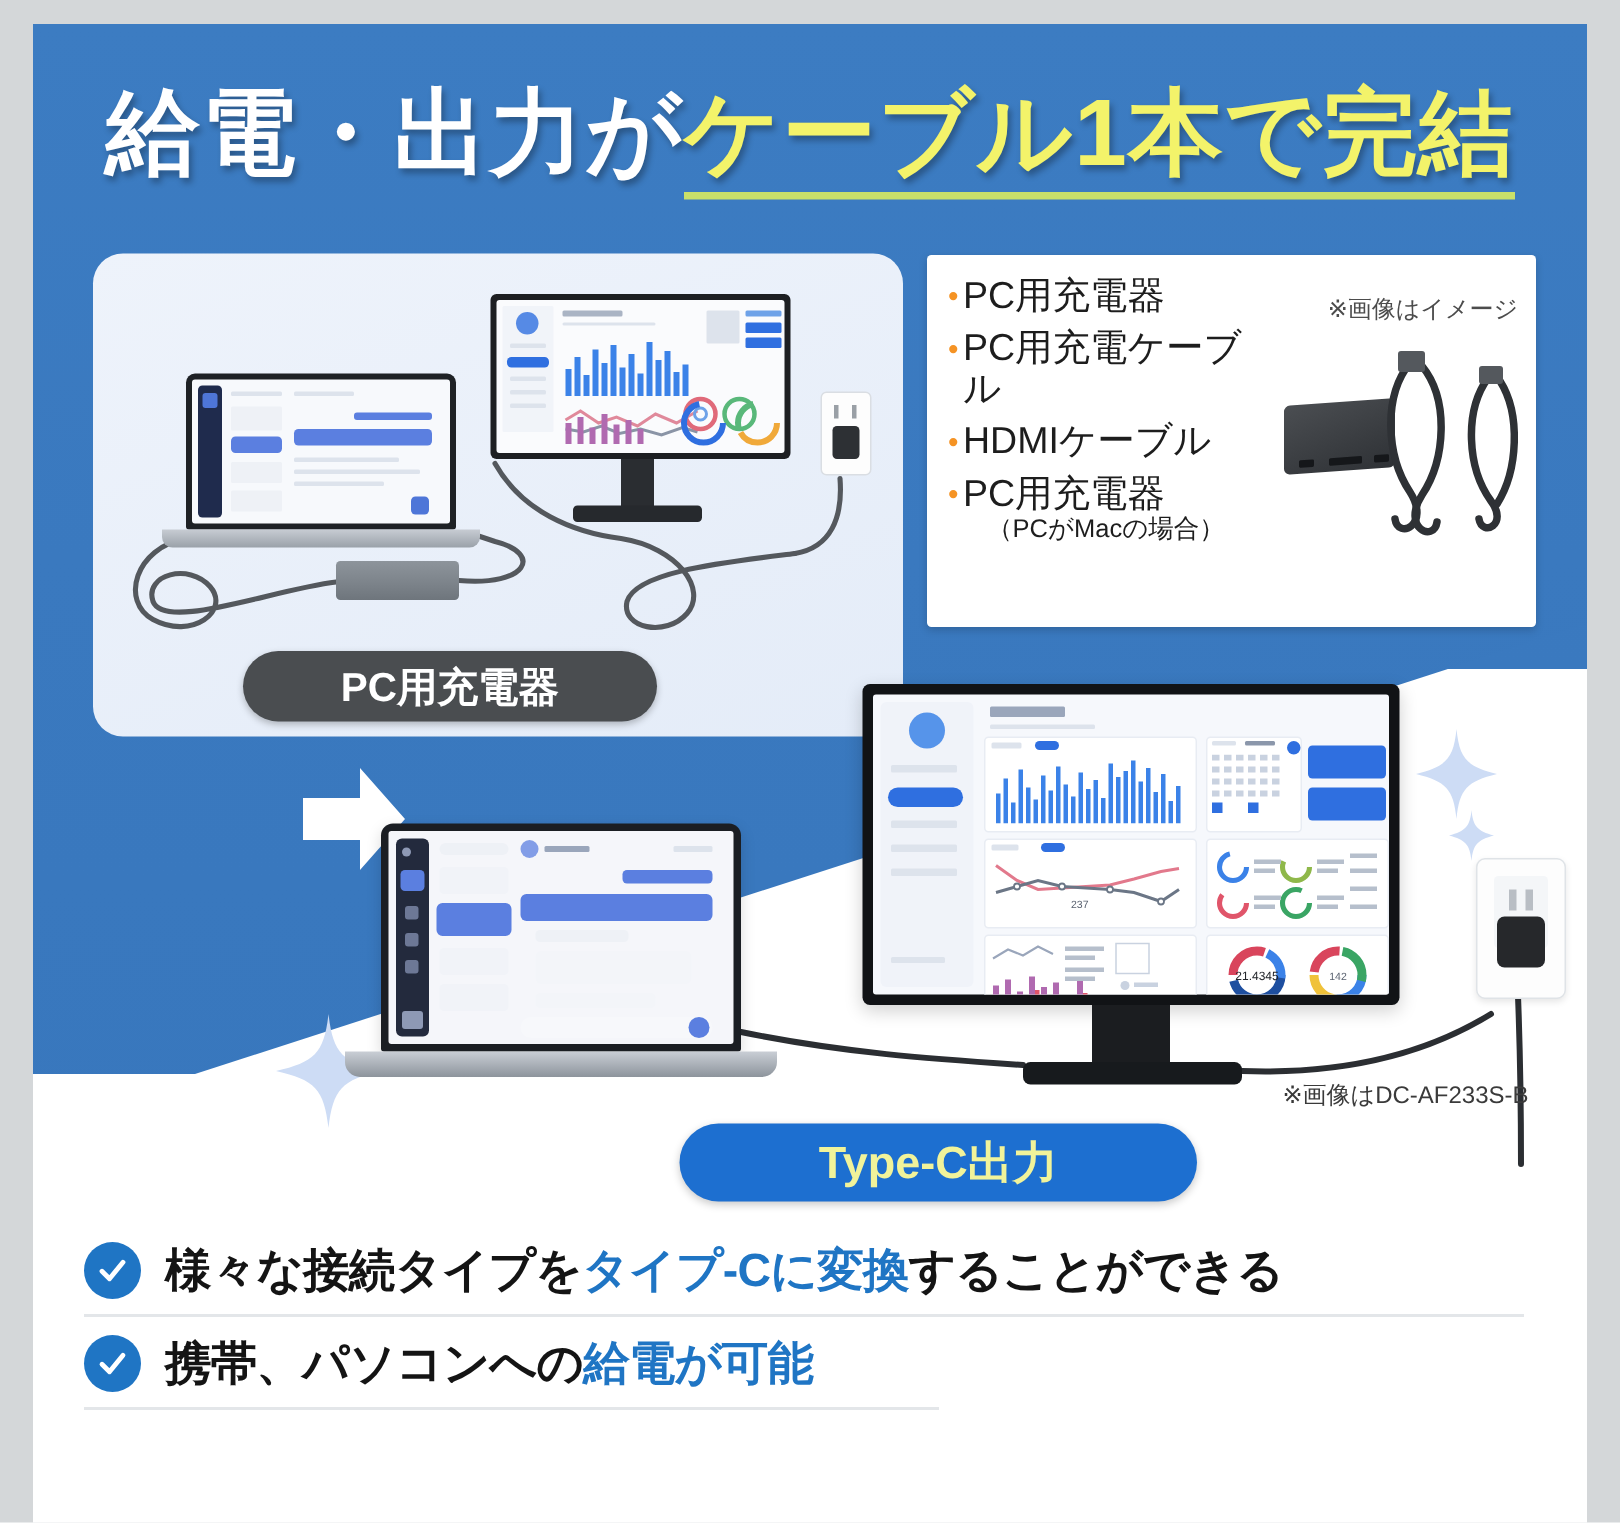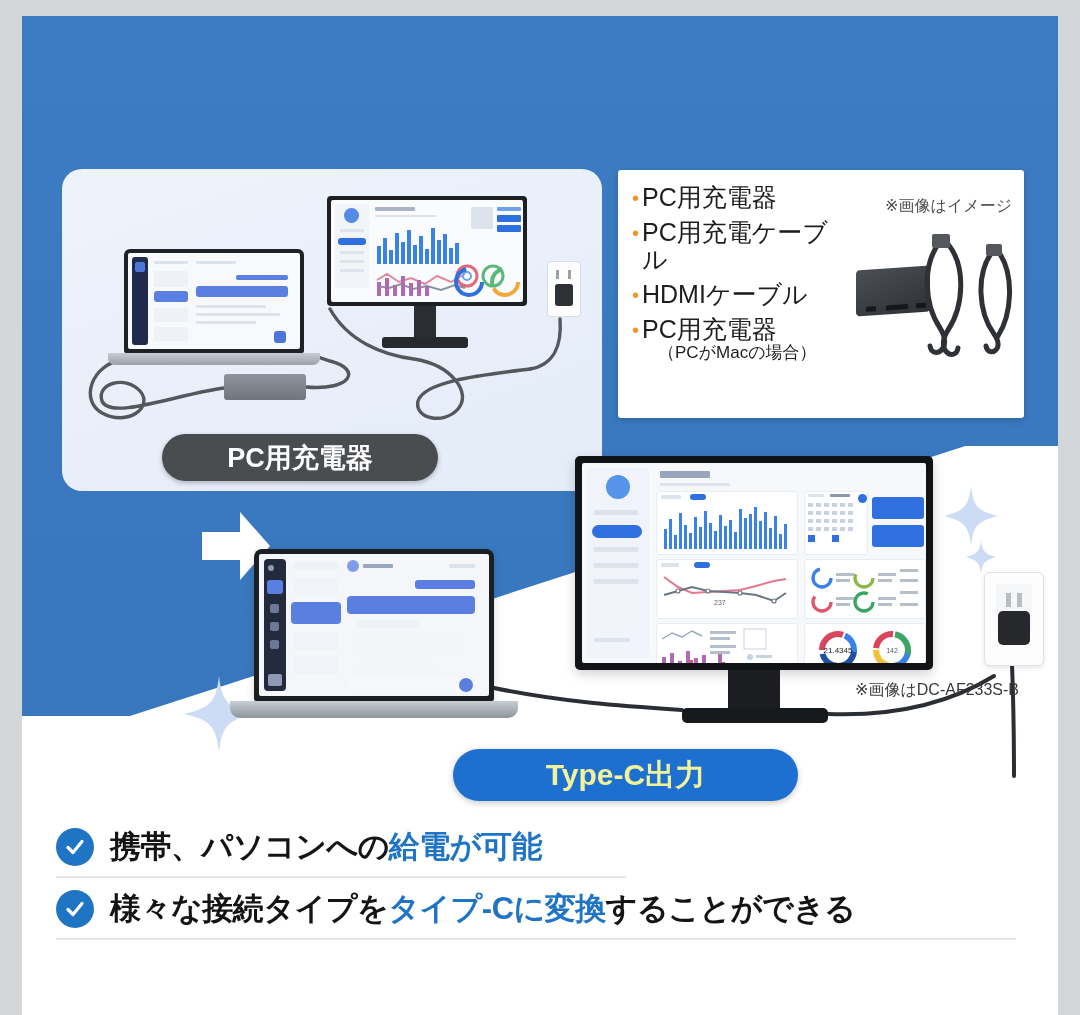--- a/index.html
+++ b/index.html
@@ -138,21 +138,21 @@
 
   
   .out2{position:absolute;left:962px;top:556px;width:58px;height:92px;background:#fdfdfd;
       border:1px solid #dfe3e7;border-radius:6px;box-shadow:0 2px 5px rgba(0,0,0,.10);}
   .out2 .face{position:absolute;left:11px;top:11px;width:36px;height:48px;background:#f4f6f8;border-radius:3px;}
   .out2 .sl{position:absolute;width:5px;height:14px;background:#b9bec4;top:9px;}
   .out2 .plug{position:absolute;left:13px;top:38px;width:32px;height:34px;background:#26282b;border-radius:5px;}
 
   .cables-bot{position:absolute;left:0;top:0;width:1036px;height:999px;pointer-events:none;}
 
-  .note-model{position:absolute;left:833px;top:664px;font-size:16px;color:#3a3a3a;white-space:nowrap;}
+  .note-model{position:absolute;left:833px;top:704px;font-size:16px;color:#3a3a3a;white-space:nowrap;}
 
   
   .spk{position:absolute;}
 
   
   .checks{position:absolute;left:0;top:800px;width:1036px;}
   .chk-row{position:relative;height:62px;display:flex;align-items:center;padding-left:34px;}
   .chk-row .line{position:absolute;left:34px;bottom:0;height:2px;background:#e3e6e9;}
   .chk-ic{width:38px;height:38px;border-radius:50%;background:#1f75c4;flex:none;
       display:flex;align-items:center;justify-content:center;margin-right:16px;}
@@ -165,20 +165,23 @@
   .g{position:absolute;background:#dde3ec;border-radius:1px;}
 </style>
 </head>
 <body>
 
 <div class="poster">
 
   <div class="blue-bg2"></div>
   <div class="blue-bg"></div>
 
+  <div class="headline">
+    <span class="hl-white">給電・出力が</span><span class="hl-yellow">ケーブル1本で完結</span>
+  </div>
 
   <div class="card-top">
 
     <svg class="cables-top">
       <g fill="none" stroke="#54585d" stroke-width="3.4" stroke-linecap="round">
         <path d="M62 190 C 28 196, 18 232, 40 244 C 66 258, 92 238, 78 222 C 64 206, 34 214, 40 232 C 48 252, 120 224, 162 219"></path>
         <path d="M244 218 C 290 222, 300 200, 268 192 L 250 186"></path>
         <path d="M268 140 C 286 172, 320 186, 352 190 C 390 196, 410 224, 396 240 C 382 256, 352 250, 356 232 C 362 212, 420 206, 468 200"></path>
         <path d="M468 200 C 492 196, 500 176, 498 150"></path>
       </g>
@@ -568,29 +571,29 @@
 
   <div class="checks">
 
 
     <div class="chk-row">
       <div class="chk-ic">
         <svg width="22" height="22" viewBox="0 0 22 22">
             <path d="M4 11.5 L9 16.5 L18 5.5" fill="none" stroke="#ffffff" stroke-width="3.2" stroke-linecap="round" stroke-linejoin="round"></path>
           </svg>
       </div>
-      <div class="chk-txt"><span>携帯、パソコンへの</span><span class="hi">給電が可能</span><span></span></div>
-      <div class="line" style="width:570px;"></div>
+      <div class="chk-txt"><span>様々な接続タイプを</span><span class="hi">タイプ-Cに変換</span><span>することができる</span></div>
+      <div class="line" style="width:960px;"></div>
     </div>
 
     <div class="chk-row">
       <div class="chk-ic">
         <svg width="22" height="22" viewBox="0 0 22 22">
             <path d="M4 11.5 L9 16.5 L18 5.5" fill="none" stroke="#ffffff" stroke-width="3.2" stroke-linecap="round" stroke-linejoin="round"></path>
           </svg>
       </div>
-      <div class="chk-txt"><span>様々な接続タイプを</span><span class="hi">タイプ-Cに変換</span><span>することができる</span></div>
-      <div class="line" style="width:960px;"></div>
+      <div class="chk-txt"><span>携帯、パソコンへの</span><span class="hi">給電が可能</span><span></span></div>
+      <div class="line" style="width:570px;"></div>
     </div>
 
   </div>
 
 </div>
 
 </body></html>

